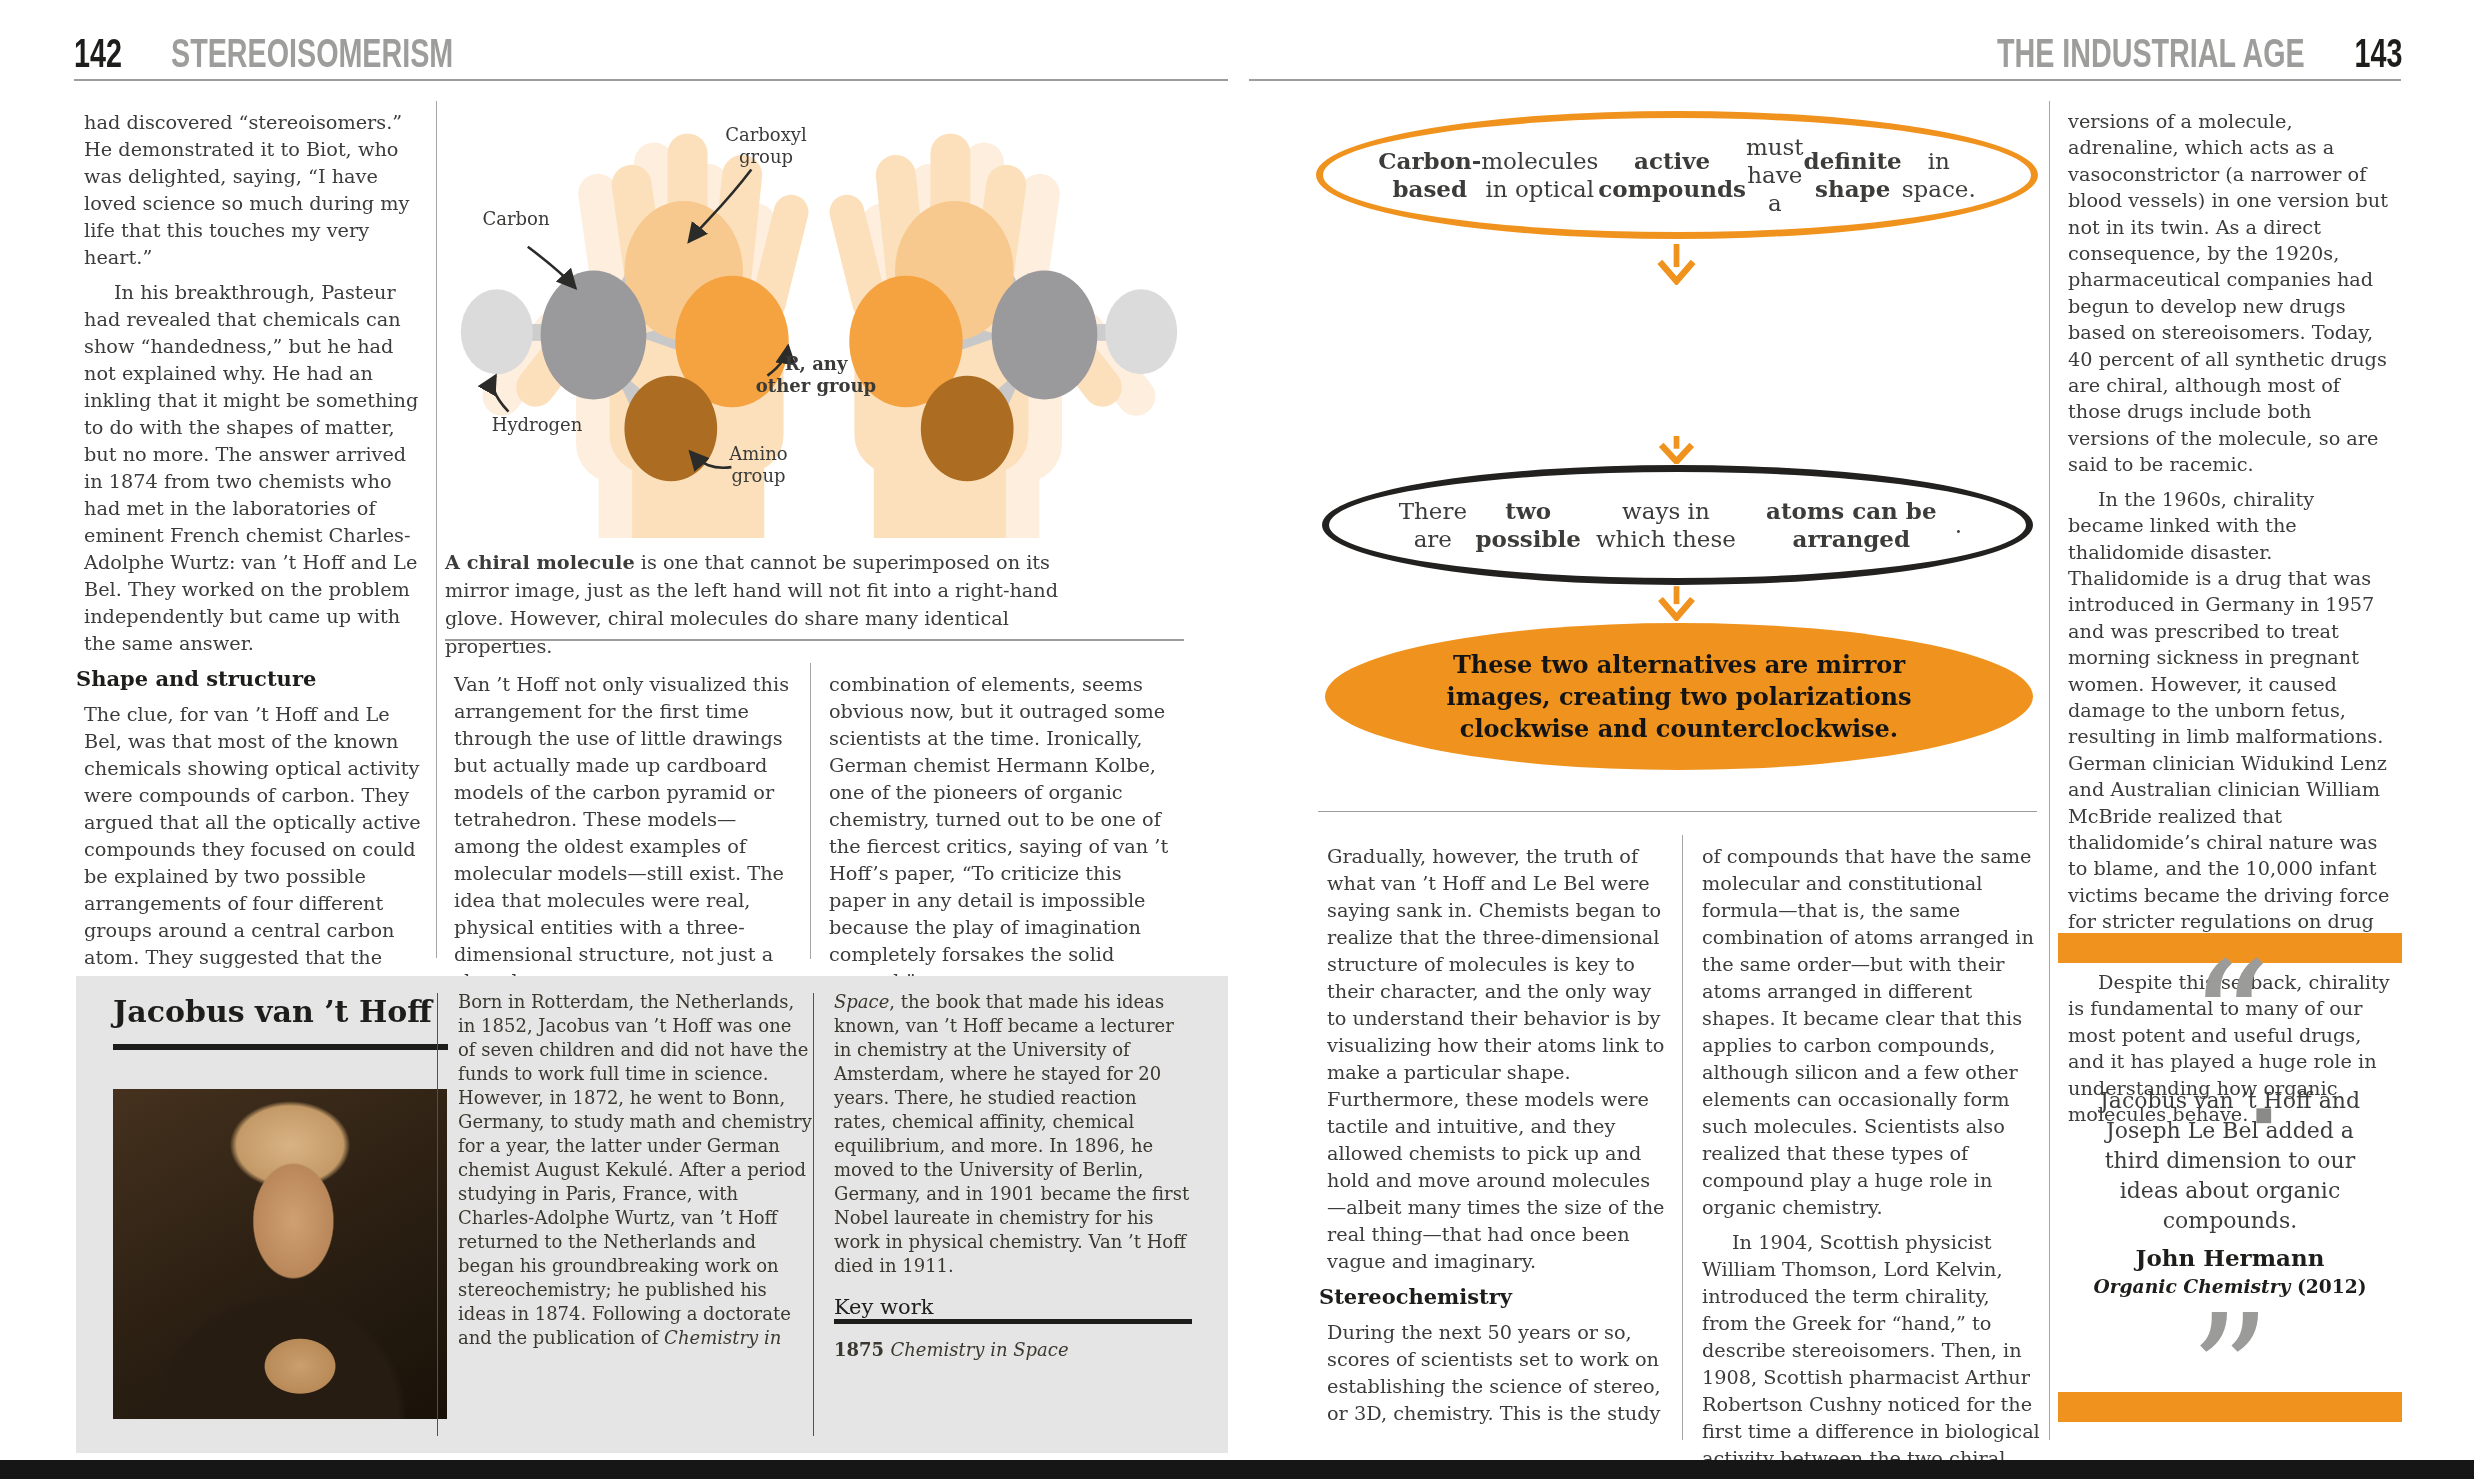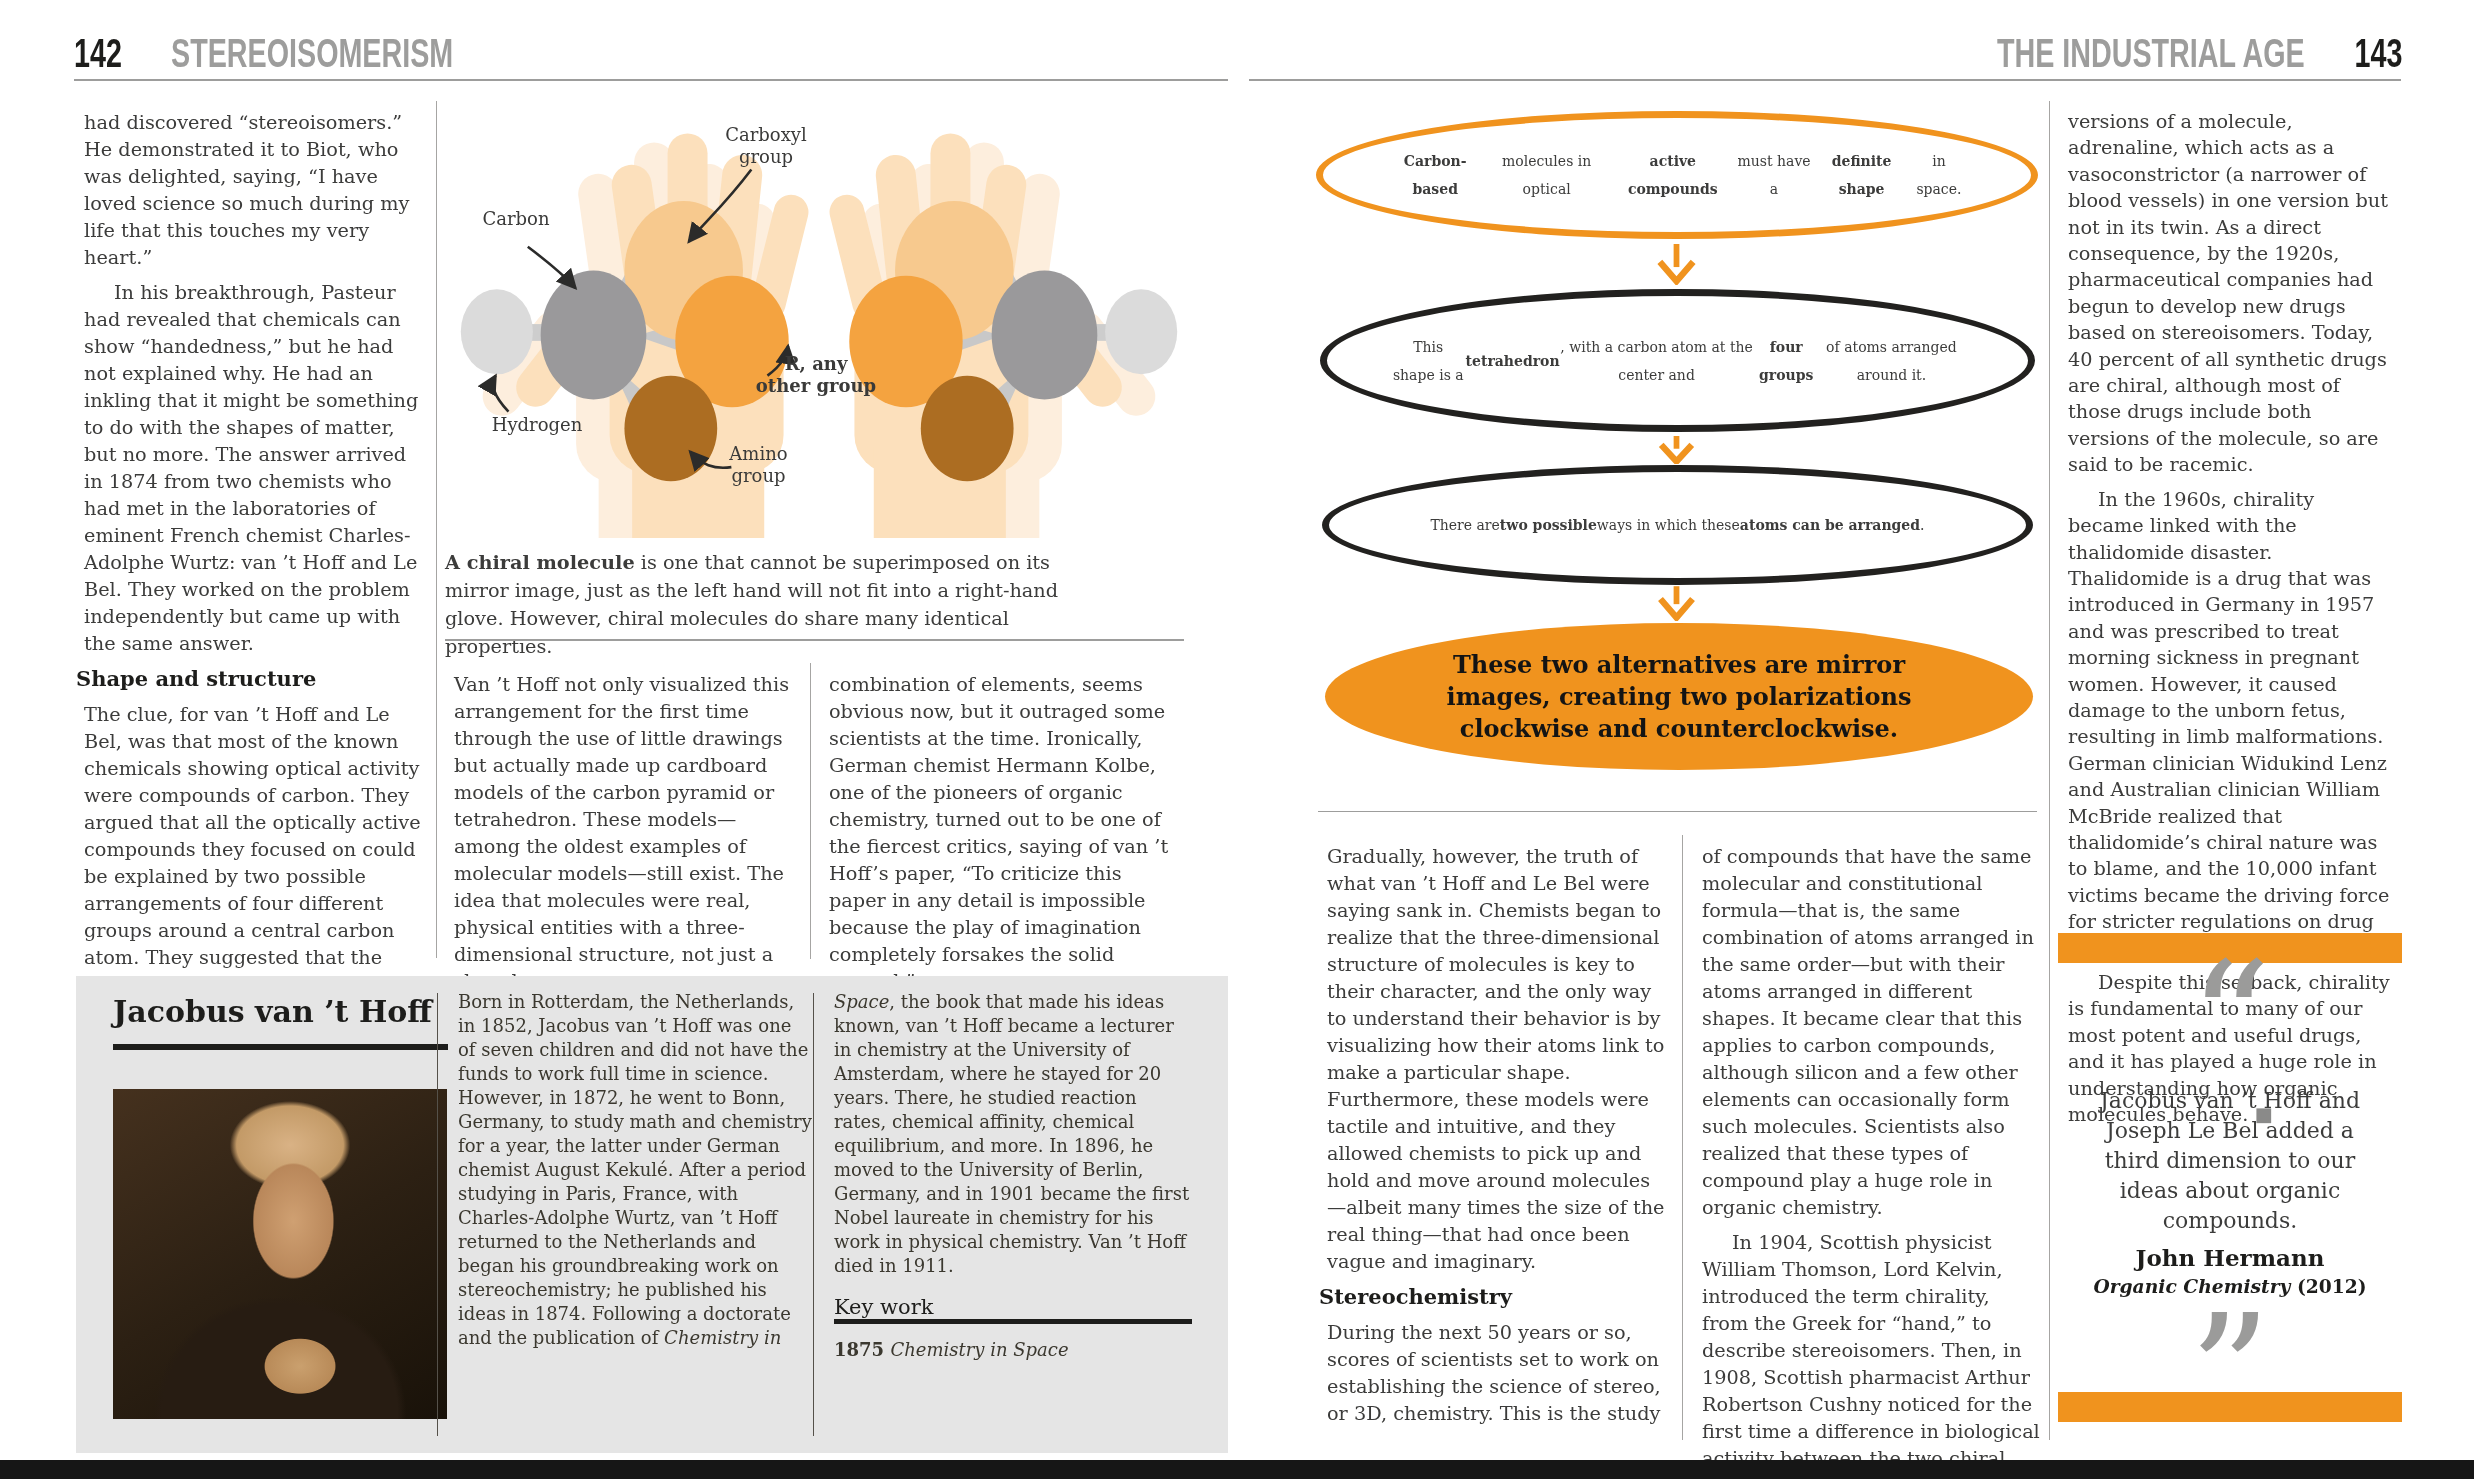--- a/index.html
+++ b/index.html
@@ -42,21 +42,21 @@
       radial-gradient(ellipse 68px 97px at 54% 40%, #cfa072 0%, #b9875a 58%, rgba(0,0,0,0) 60%),
       radial-gradient(ellipse 97px 71px at 53% 17%, #d9b285 0%, #c39a67 55%, rgba(0,0,0,0) 62%),
       radial-gradient(ellipse 168px 155px at 50% 98%, #271c12 0%, #271c12 70%, rgba(0,0,0,0) 75%),
       linear-gradient(150deg, #45311e 0%, #2c2013 50%, #191209 100%); }
   .keywork-head { font-size:21px; font-weight:normal; color:#1d1d1b; margin:17px 0 0 0; }
   .keywork-rule { height:5.2px; background:#1d1d1b; margin:0 0 14px 0; }
 
   
   .oval { position:absolute; border-radius:50%; background:#ffffff; display:flex;
           align-items:center; justify-content:center; text-align:center;
-          font-size:14px; line-height:28px; color:#3c3c3b; box-sizing:border-box; padding:0 64px; }
+          font-size:23px; line-height:28px; color:#3c3c3b; box-sizing:border-box; padding:0 64px; }
   .oval.orange-border { border:7px solid #f0931e; }
   .oval.black-border  { border:7px solid #22211f; }
   .oval.filled { background:#f0931e; border:none; font-weight:bold; color:#141414;
                  font-size:24px; line-height:32px; padding:0 77px; }
   .flow-arrow { position:absolute; }
 
   
   .qbar { position:absolute; background:#f0931e; height:30px; }
   .quote-box { position:absolute; text-align:center; color:#3c3c3b; }
   .qmark { font-size:161px; line-height:97px; color:#9b9b9a; font-family:"DejaVu Serif", serif; }
@@ -180,27 +180,20 @@
       <span> must have a </span>
       <span style="font-weight: bold;">definite shape</span>
       <span> in space.</span>
     </div>
 
   <svg class="flow-arrow" style="left:1656px; top:244px;" width="41" height="41" viewBox="0 0 64 64">
     <line x1="32" y1="0" x2="32" y2="36" stroke="#f0931e" stroke-width="9"></line>
     <path d="M6,28 L32,58 L58,28" stroke="#f0931e" stroke-width="10" fill="none"></path>
   </svg>
 
-  <div class="oval black-border" style="left:1320px; top:289px; width:715px; height:143px;">
-      <span>This shape is a </span>
-      <span style="font-weight: bold;">tetrahedron</span>
-      <span>, with a carbon atom at the center and </span>
-      <span style="font-weight: bold;">four groups</span>
-      <span> of atoms arranged around it.</span>
-    </div>
 
   <svg class="flow-arrow" style="left:1656px; top:436px;" width="41" height="28" viewBox="0 0 64 44">
     <line x1="32" y1="0" x2="32" y2="20" stroke="#f0931e" stroke-width="9"></line>
     <path d="M8,14 L32,40 L56,14" stroke="#f0931e" stroke-width="10" fill="none"></path>
   </svg>
 
   <div class="oval black-border" style="left:1322px; top:465px; width:711px; height:120px;">
       <span>There are </span>
       <span style="font-weight: bold;">two possible</span>
       <span> ways in which these </span>

